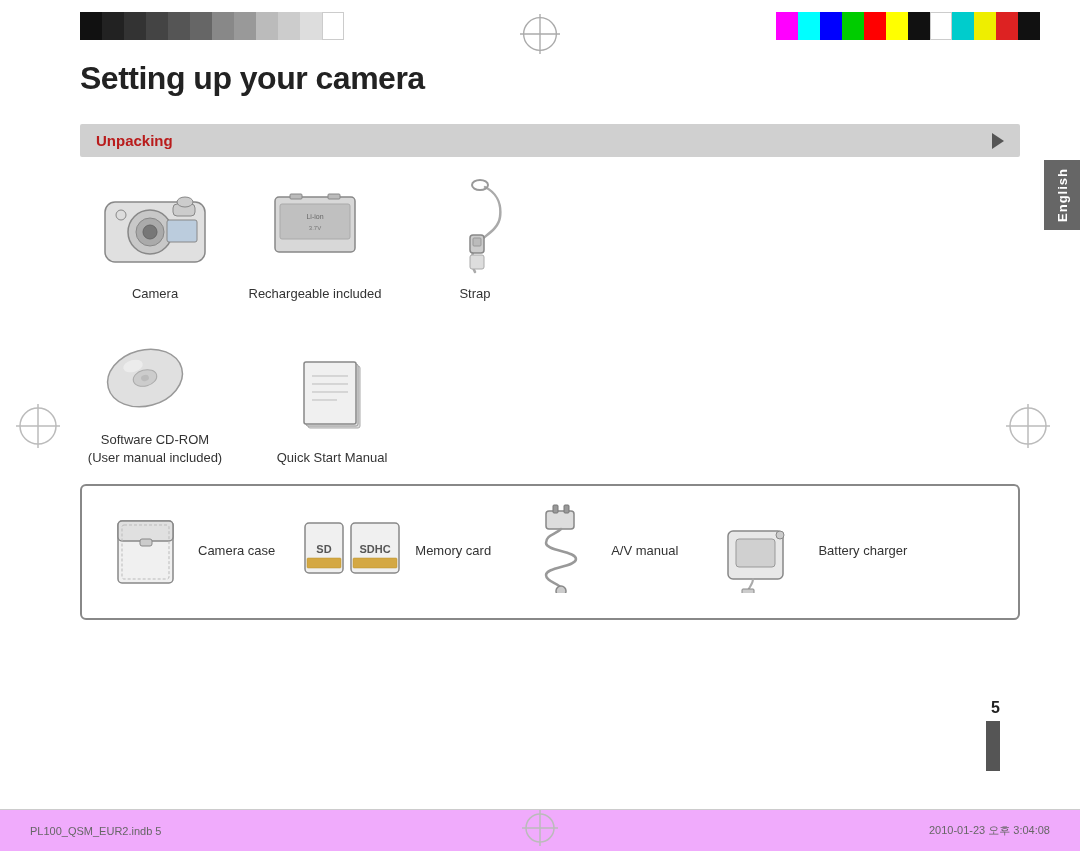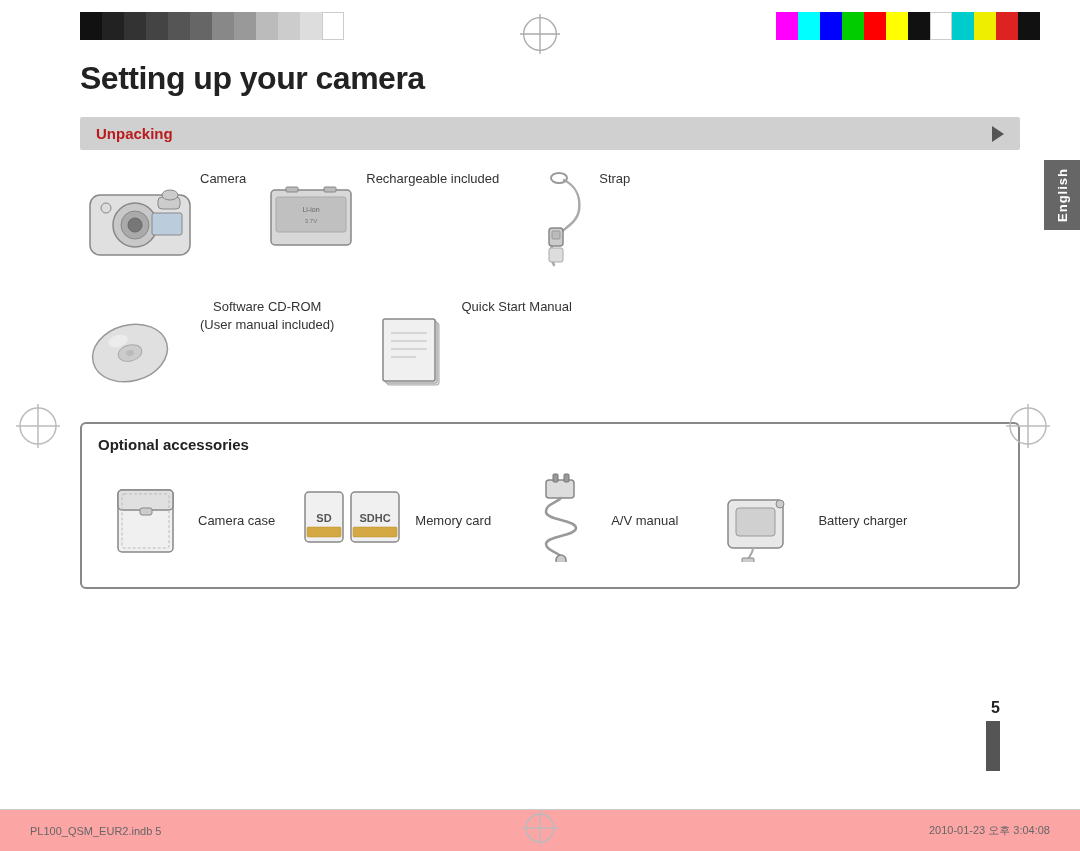--- a/index.html
+++ b/index.html
@@ -54,21 +54,21 @@
       left: 80px;
       right: 60px;
       bottom: 60px;
     }
 
     
     .page-title {
       font-size: 32px;
       font-weight: bold;
       color: #222;
-      margin-bottom: 20px;
+      margin-bottom: 27px;
       letter-spacing: -0.5px;
     }
 
     
     .section-header {
       background: #d0d0d0;
       padding: 8px 16px;
       display: flex;
       align-items: center;
       justify-content: space-between;
@@ -90,22 +90,22 @@
 
     
     .items-grid {
       display: flex;
       gap: 10px;
       margin-bottom: 20px;
       align-items: flex-end;
     }
     .item-cell {
       display: flex;
-      flex-direction: row;
-      align-items: flex-start;
+      flex-direction: column;
+      align-items: center;
       min-width: 150px;
     }
     .item-image {
       height: 100px;
       display: flex;
       align-items: center;
       justify-content: center;
       margin-bottom: 8px;
     }
     .item-label {
@@ -182,21 +182,21 @@
       margin-top: 4px;
     }
 
     
     .bottom-bar {
       position: absolute;
       bottom: 0;
       left: 0;
       right: 0;
       height: 42px;
-      background: #fca5a5;
+      background: #f0abfc;
       border-top: 1px solid #ccc;
       display: flex;
       align-items: center;
       justify-content: space-between;
       padding: 16px 30px;
     }
     .bottom-left-text {
       font-size: 11px;
       color: #666;
     }
@@ -368,21 +368,20 @@
           <line x1="30" y1="46" x2="66" y2="46" stroke="#bbb" stroke-width="1"></line>
           <line x1="30" y1="54" x2="55" y2="54" stroke="#bbb" stroke-width="1"></line>
         </svg>
       </div>
       <span class="item-label">Quick Start Manual</span>
     </div>
 
   </div>
 
   <div class="optional-box">
-    <div class="optional-title">Optional accessories</div>
     <div class="optional-grid">
 
       <div class="optional-cell">
         <div class="item-image">
           <svg width="100" height="90" viewBox="0 0 100 90">
 
             <rect x="20" y="18" width="55" height="62" rx="4" fill="#f0f0f0" stroke="#888" stroke-width="1.5"></rect>
 
             <rect x="20" y="18" width="55" height="20" rx="4" fill="#e0e0e0" stroke="#888" stroke-width="1.5"></rect>
 

